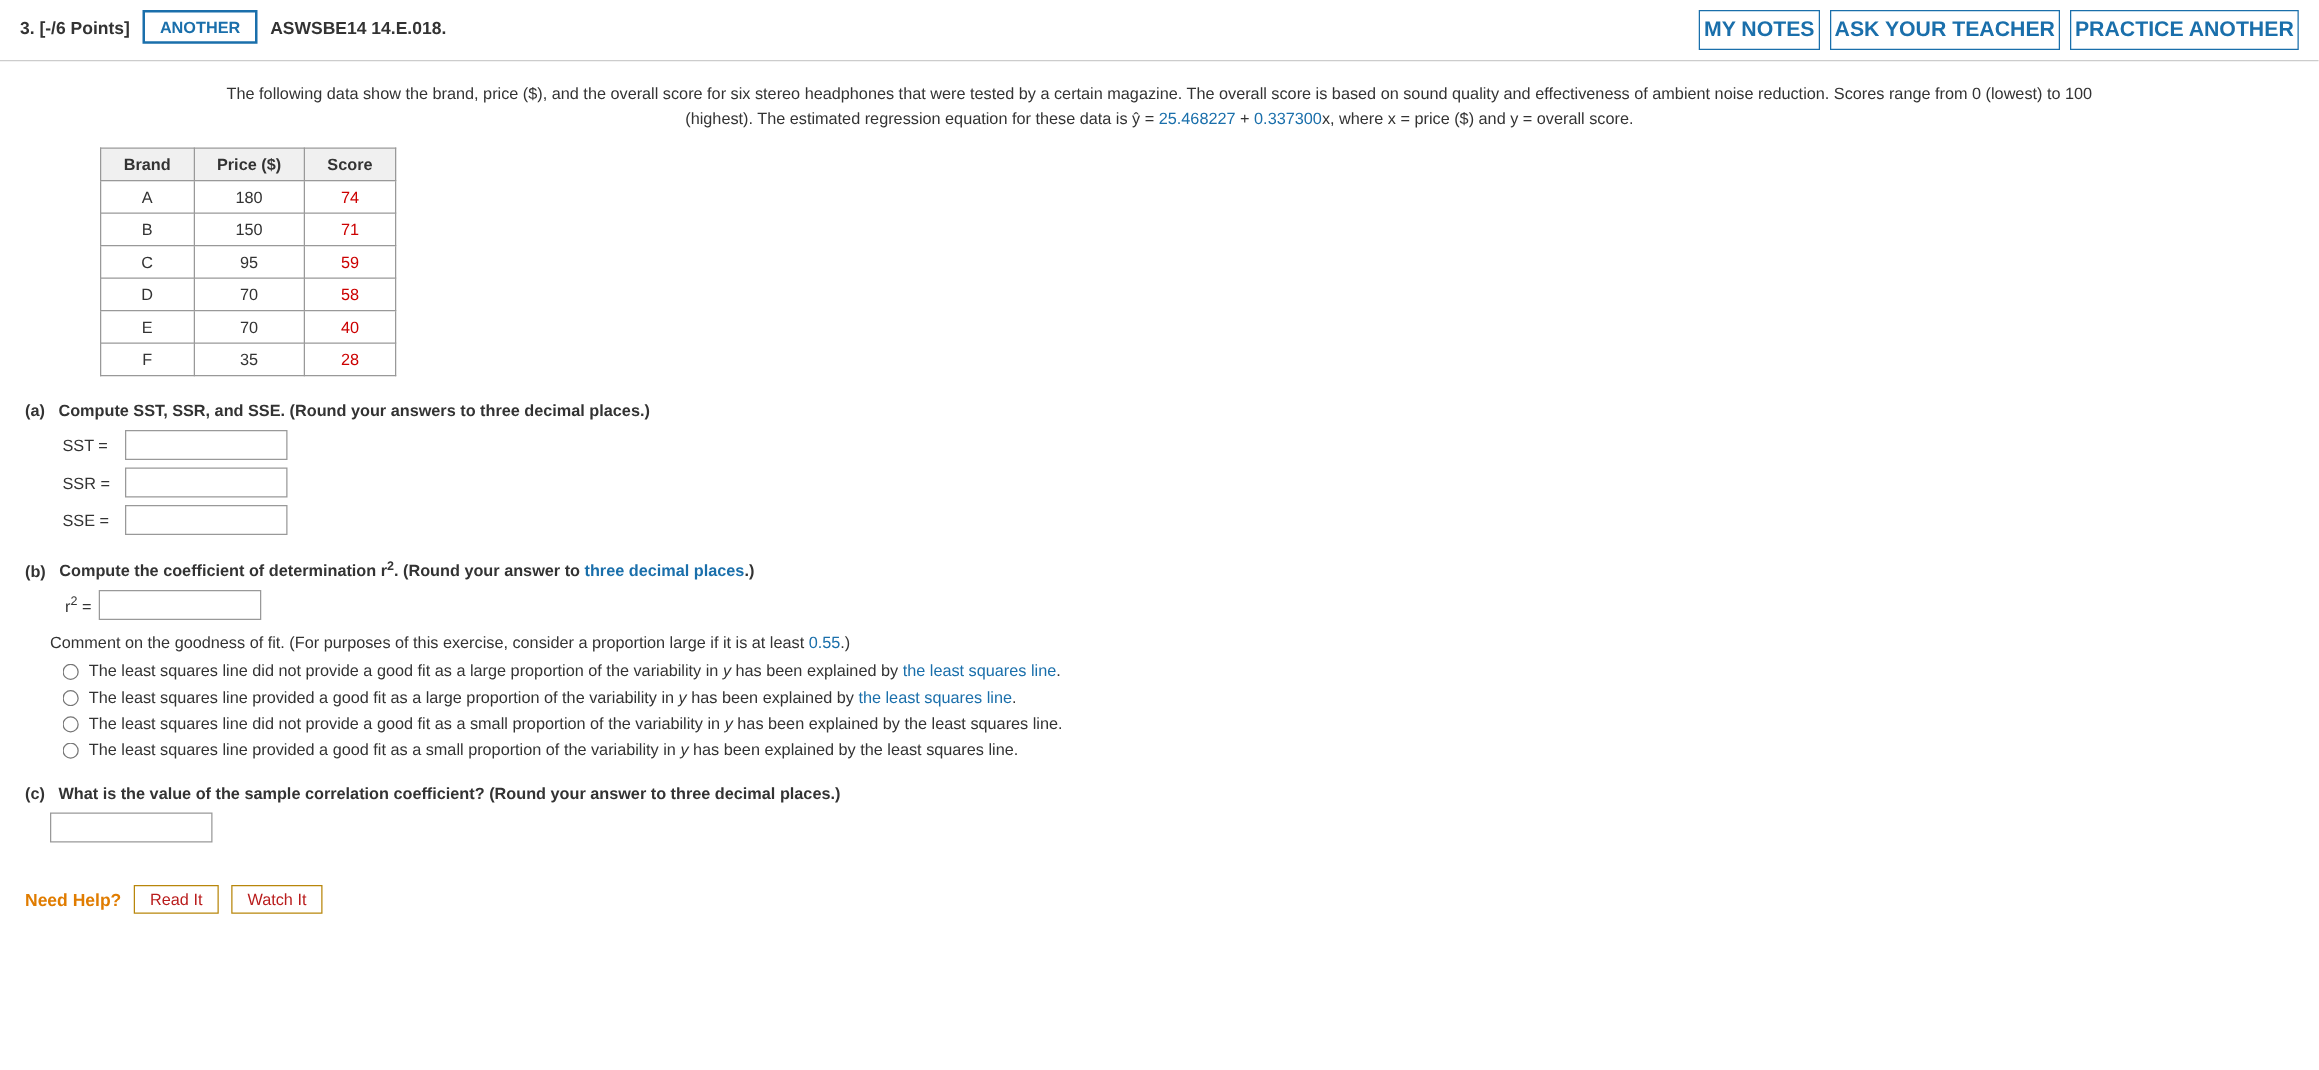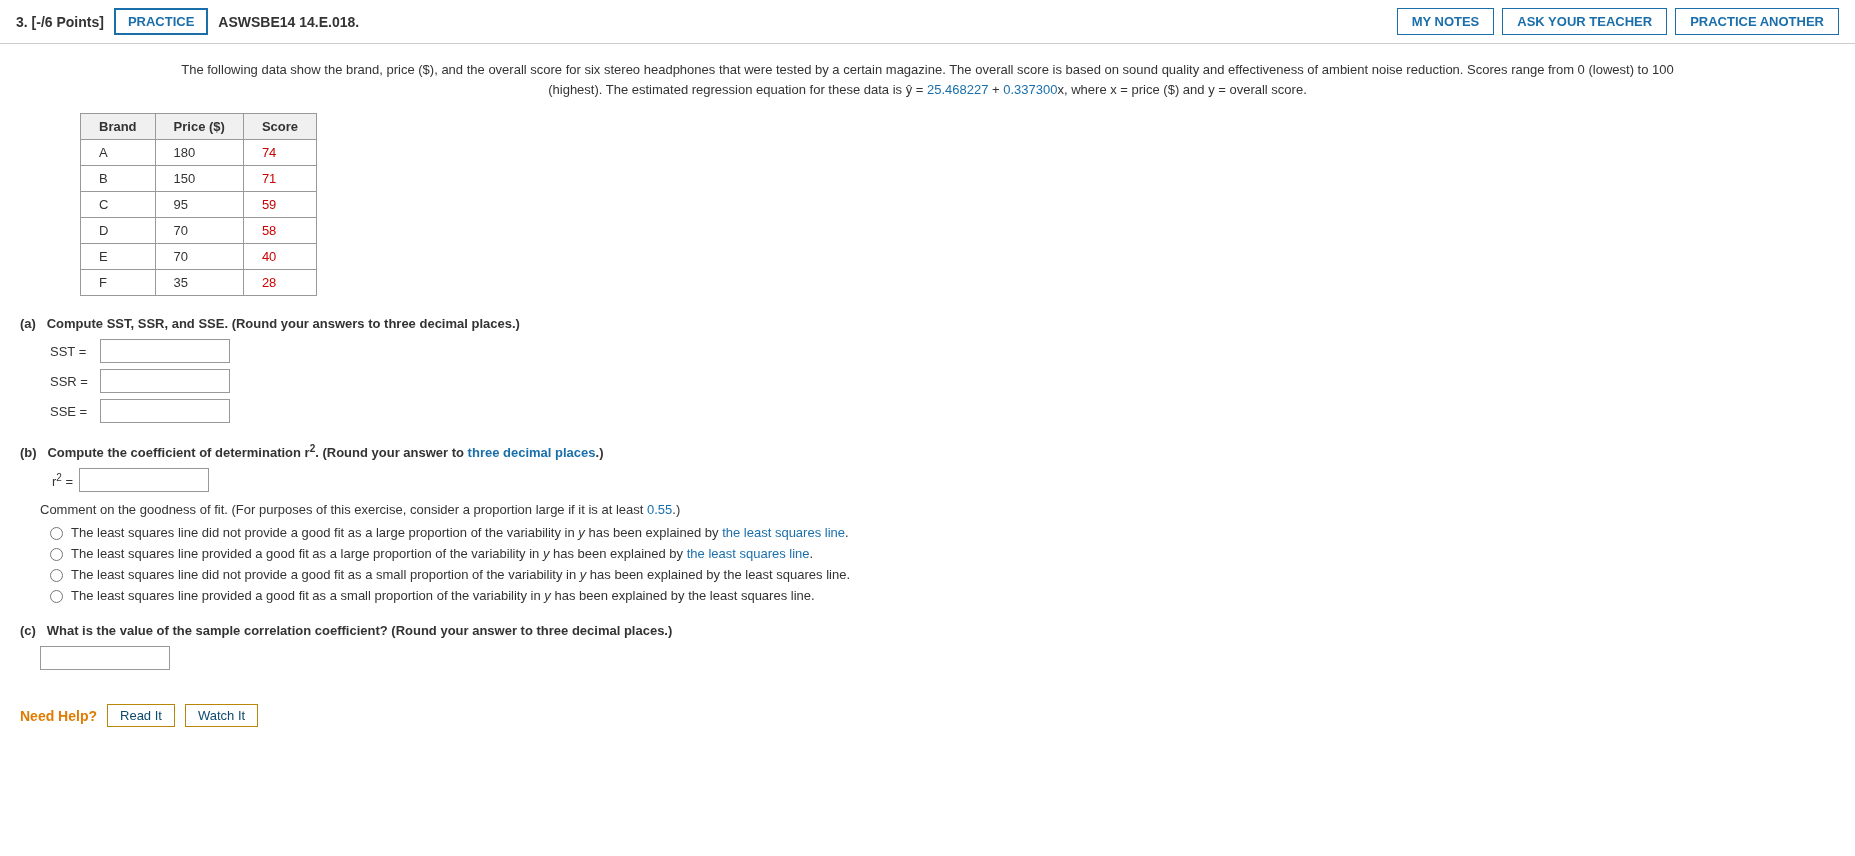--- a/index.html
+++ b/index.html
@@ -38,22 +38,22 @@
       font-size: 14px;
     }
     .header-right {
       display: flex;
       gap: 8px;
     }
     .header-btn {
       border: 1px solid #1a6fab;
       color: #1a6fab;
       background: #fff;
-      padding: 5px 14px;
-      font-size: 13px;
+      padding: 5px 3px;
+      font-size: 17px;
       font-weight: bold;
       cursor: pointer;
     }
 
     .main-content {
       padding: 16px 20px;
     }
 
     .description {
       font-size: 13px;
@@ -65,21 +65,21 @@
     .math-blue { color: #1a6fab; margin-top: 32px; }
 
     .data-table {
       border-collapse: collapse;
       margin-left: 60px;
       margin-bottom: 20px;
     }
     .data-table th, .data-table td {
       border: 1px solid #999;
       padding: 5px 18px;
-      text-align: left;
+      text-align: center;
       font-size: 13px;
     }
     .data-table th {
       background: #f0f0f0;
       font-weight: bold;
     }
     .data-table td.score-val {
       color: #cc0000;
       font-weight: normal;
     }
@@ -155,35 +155,35 @@
       padding-top: 10px;
     }
     .need-help-label {
       color: #e07c00;
       font-weight: bold;
       font-size: 14px;
     }
     .help-btn {
       background: #fff;
       border: 1px solid #b8860b;
-      color: #0c4a6e;
+      color: #b91c1c;
       padding: 3px 12px;
       font-size: 13px;
       cursor: pointer;
     }
 
     sup { font-size: 10px; }
   </style>
 </head>
 <body>
 
 <div class="header-bar">
   <div class="header-left">
     <span class="question-num">3.  [-/6 Points]</span>
-    <button class="details-btn">PRACTICE</button>
+    <button class="details-btn">ANOTHER</button>
     <span class="question-code">ASWSBE14 14.E.018.</span>
   </div>
   <div class="header-right">
     <button class="header-btn">MY NOTES</button>
     <button class="header-btn">ASK YOUR TEACHER</button>
     <button class="header-btn">PRACTICE ANOTHER</button>
   </div>
 </div>
 
 <div class="main-content">

